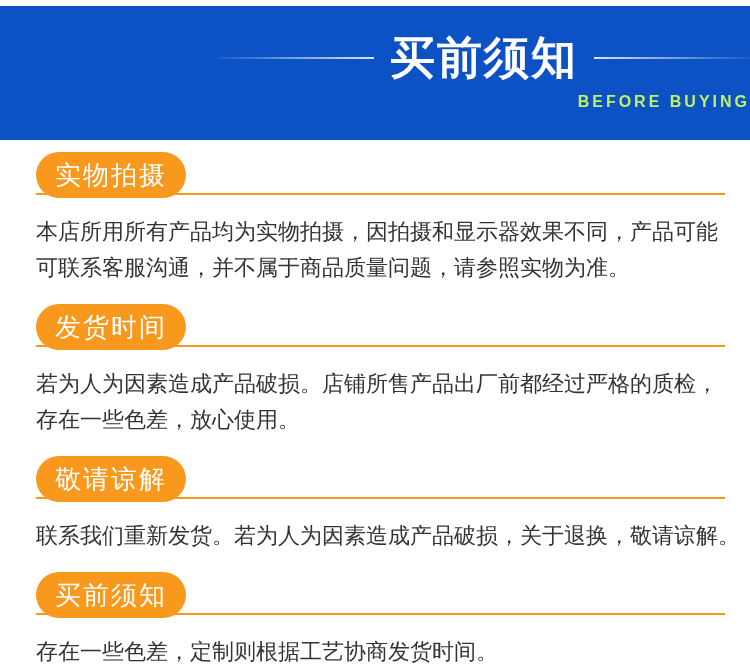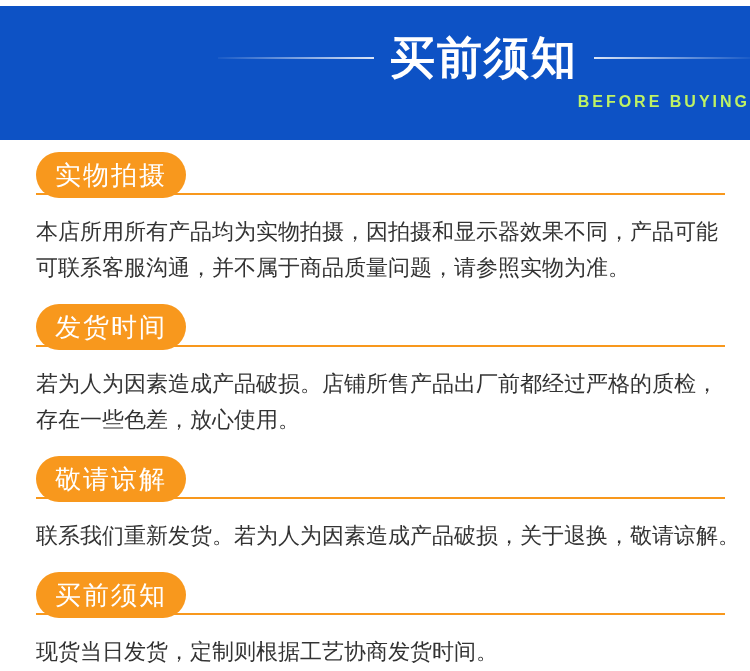--- a/index.html
+++ b/index.html
@@ -137,20 +137,20 @@
       <div class="body-line">联系我们重新发货。若为人为因素造成产品破损，关于退换，敬请谅解。</div>
     </div>
   </div>
 
   <div class="section">
     <div class="ribbon">
       <div class="ribbon-line"></div>
       <div class="pill">买前须知</div>
     </div>
     <div class="section-body">
-      <div class="body-line">现货当日发货，定制则根据工艺协商发货时间。</div>
+      <div class="body-line">存在一些色差，定制则根据工艺协商发货时间。</div>
       <div class="body-line"></div>
     </div>
   </div>
 
   <div class="bottom-bar"></div>
 
 </div>
 
 </body></html>

